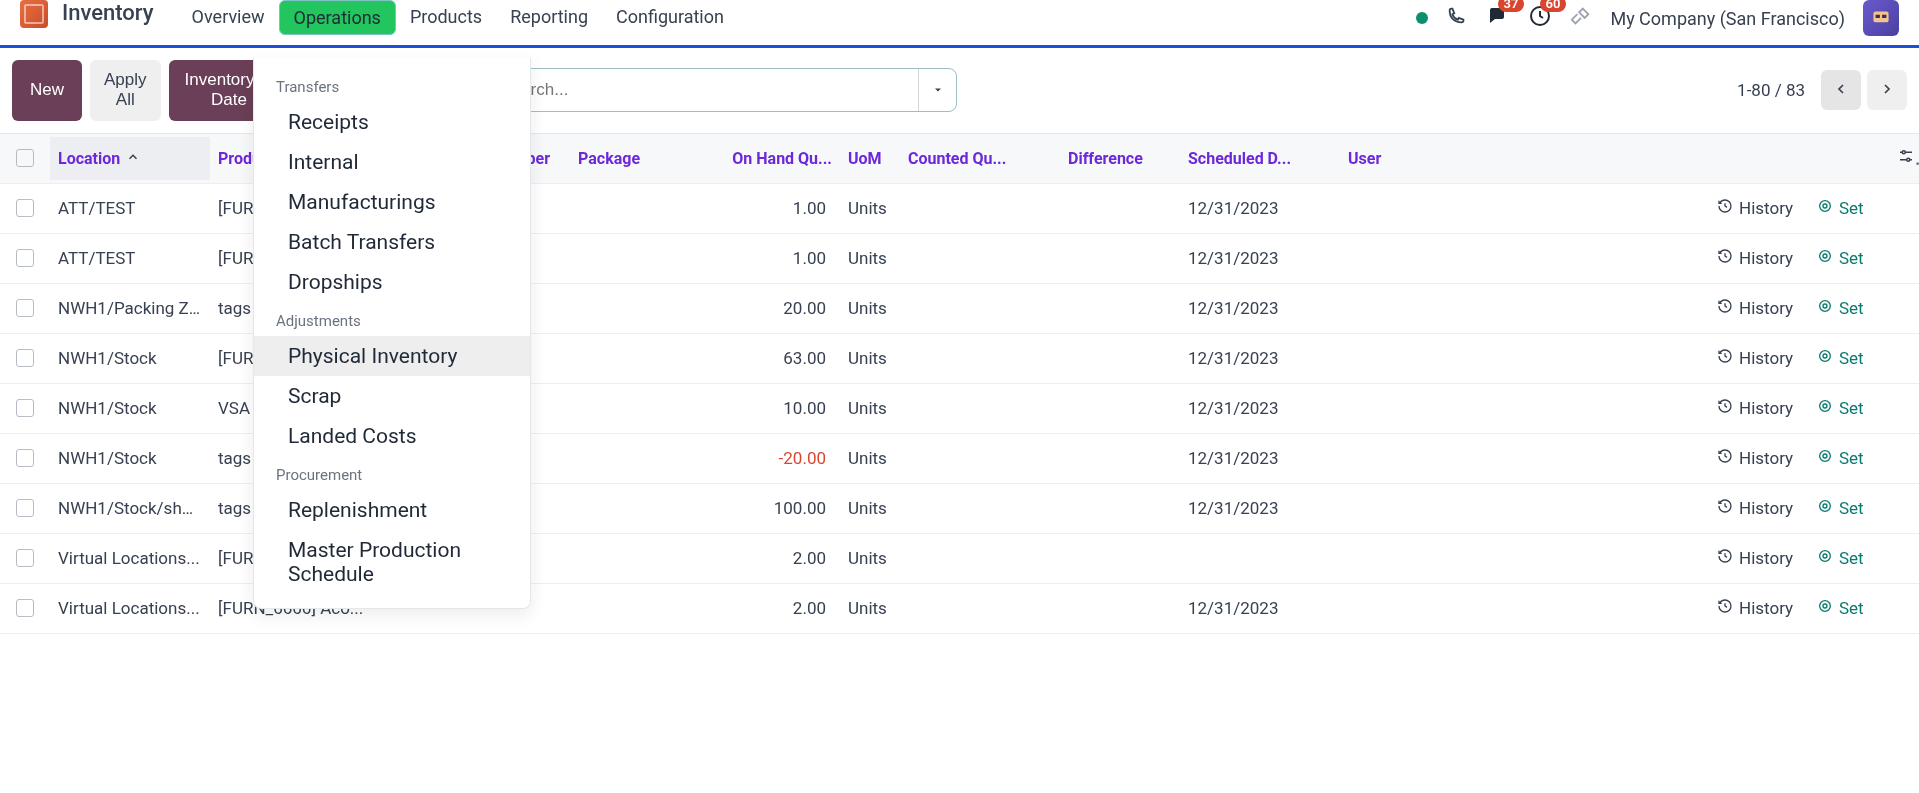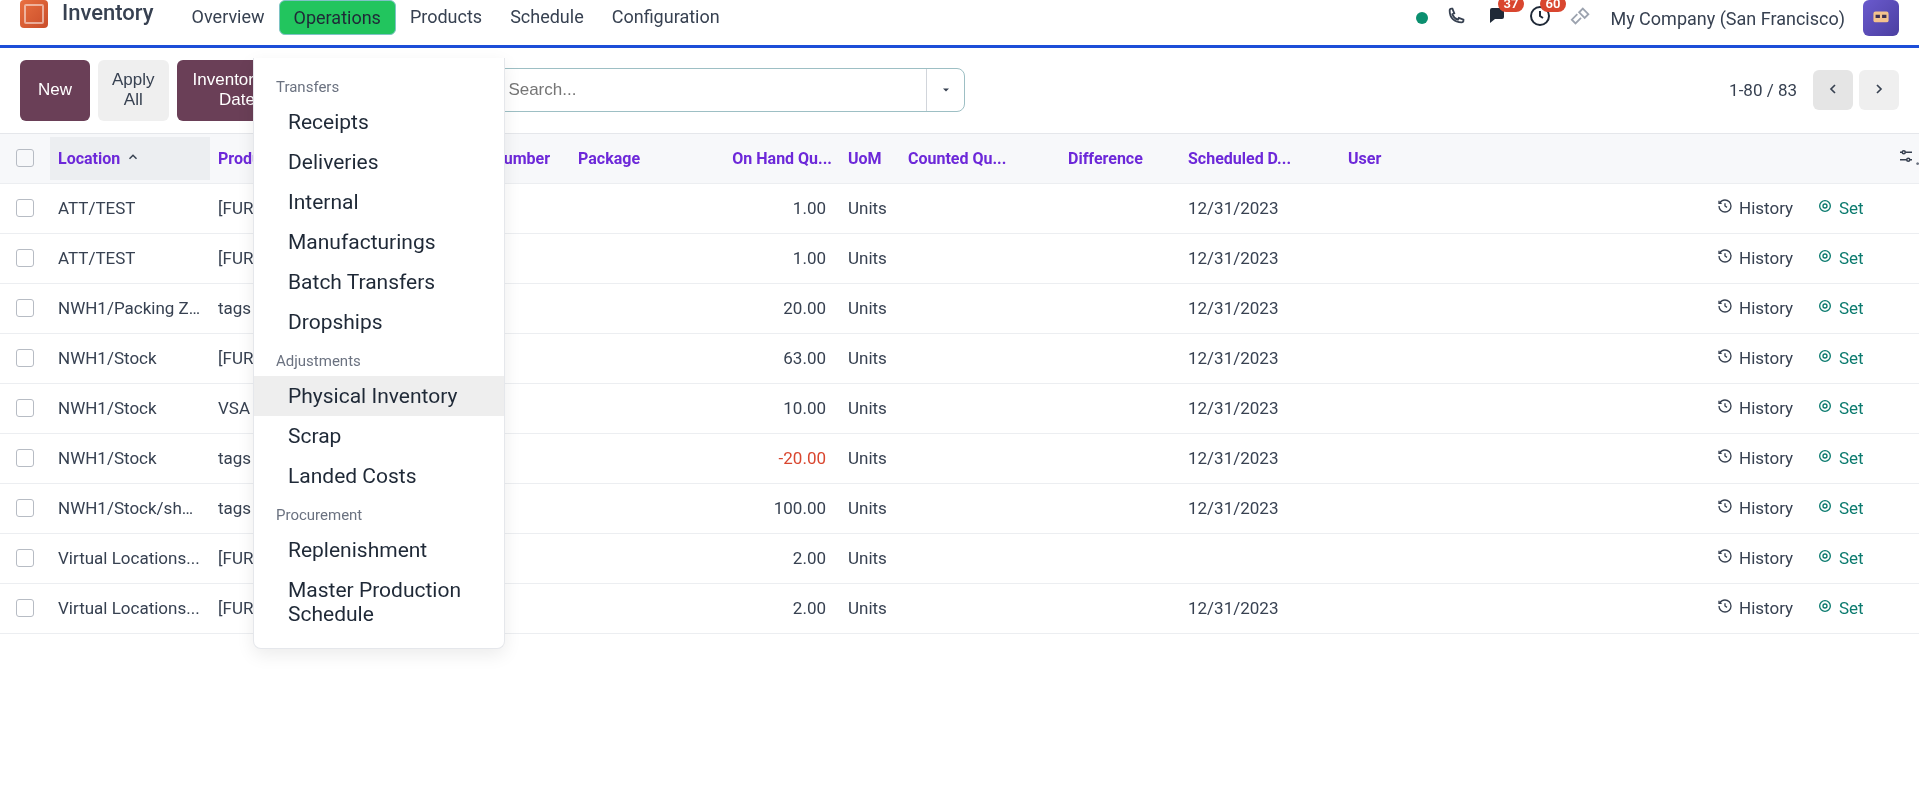--- a/index.html
+++ b/index.html
@@ -76,21 +76,21 @@
     width:36px; height:36px;
     border-radius:6px;
     background: linear-gradient(135deg,#6a5acd,#4b3fa1);
     display:flex; align-items:center; justify-content:center;
     color:#fff; font-size:18px;
   }
   
   .toolbar {
     display:flex;
     align-items:center;
-    padding: 12px 20px;
+    padding: 12px 12px;
     gap: 8px;
   }
   .btn {
     padding: 12px 18px;
     font-size: 17px;
     border-radius: 6px;
     border:none;
     cursor:pointer;
     line-height:1.2;
   }
@@ -136,21 +136,21 @@
     font-size:20px;
     color:#374151;
     cursor:pointer;
   }
   .pager-btn:first-of-type { background:#e5e5e5; }
   
   .dropdown {
     position:absolute;
     top:58px;
     left:253px;
-    width:252px;
+    width:278px;
     background:#fff;
     border:1px solid #e5e7eb;
     border-top:none;
     box-shadow:0 6px 18px rgba(0,0,0,0.08);
     border-radius:0 0 8px 8px;
     padding: 10px 0 14px 0;
     z-index:100;
   }
   .dd-group-label {
     font-size:15px;
@@ -197,21 +197,21 @@
 </style>
 </head>
 <body>
 
 <div class="topnav">
   <div class="logo-cube"></div>
   <div class="app-title">Inventory</div>
   <div class="nav-link">Overview</div>
   <div class="nav-link active">Operations</div>
   <div class="nav-link">Products</div>
-  <div class="nav-link">Schedule</div>
+  <div class="nav-link">Reporting</div>
   <div class="nav-link">Configuration</div>
 
   <div class="topnav-right">
     <div class="status-dot"></div>
     <div class="tray-icon">
       <svg width="22" height="22" viewBox="0 0 24 24" fill="none" stroke="#374151" stroke-width="2">
           <path d="M4 6c0-1 1-2 2-2h1l2 5-2 1c1 3 3 5 6 6l1-2 5 2v1c0 1-1 2-2 2C9 19 4 14 4 6z"></path>
         </svg>
     </div>
     <div class="tray-icon">
@@ -240,21 +240,20 @@
           <rect x="7" y="9" width="4" height="3" fill="#3b2e55"></rect>
           <rect x="13" y="9" width="4" height="3" fill="#3b2e55"></rect>
         </svg>
     </div>
   </div>
 </div>
 
 <div class="dropdown">
   <div class="dd-group-label">Transfers</div>
   <div class="dd-item">Receipts</div>
-  <div class="dd-item">Deliveries</div>
   <div class="dd-item">Internal</div>
   <div class="dd-item">Manufacturings</div>
   <div class="dd-item">Batch Transfers</div>
   <div class="dd-item">Dropships</div>
 
   <div class="dd-group-label">Adjustments</div>
   <div class="dd-item hovered">Physical Inventory</div>
   <div class="dd-item">Scrap</div>
   <div class="dd-item">Landed Costs</div>
 

